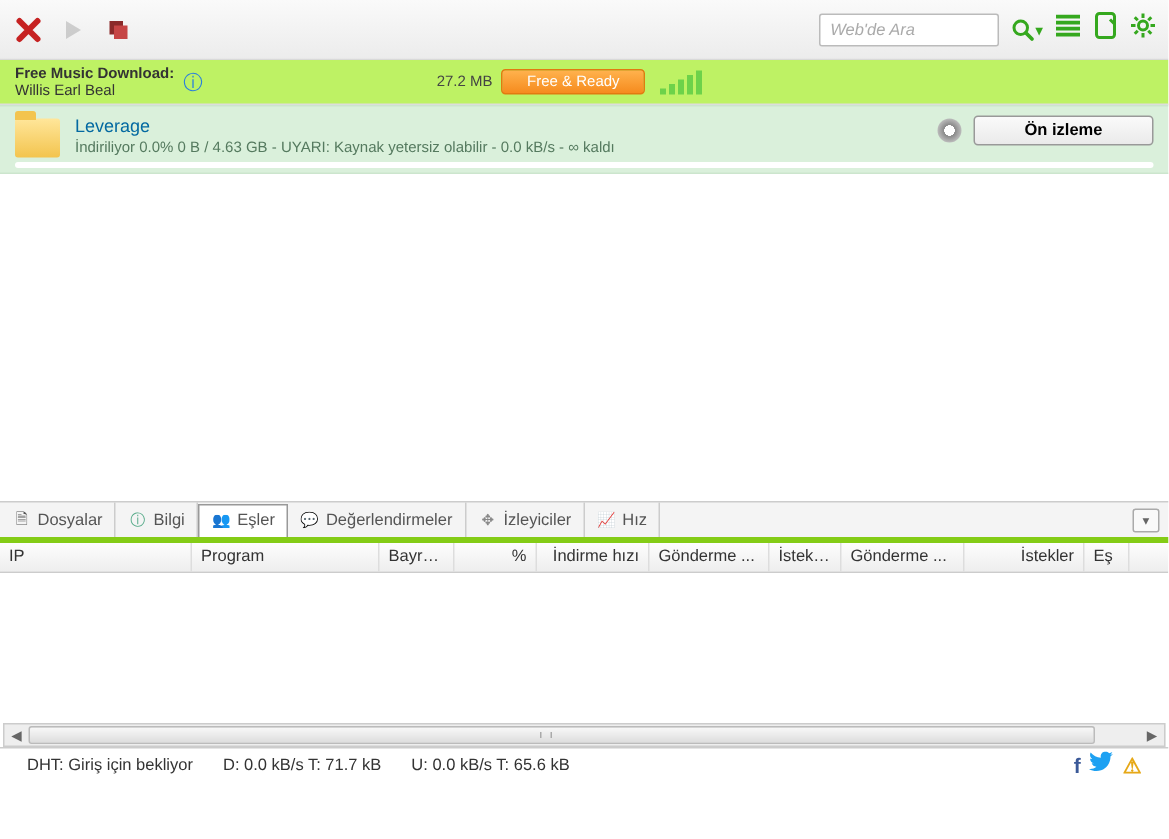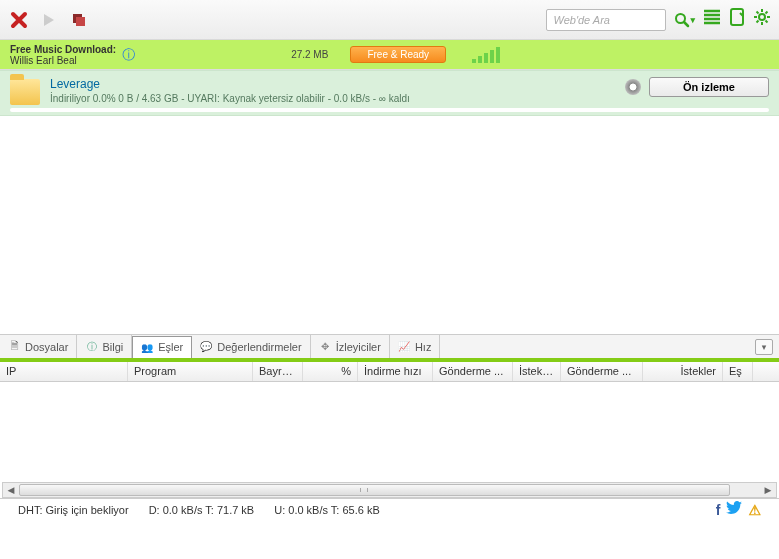--- a/index.html
+++ b/index.html
@@ -12,21 +12,21 @@
   .search-box { width: 120px; height: 22px; border: 1px solid #bbb; border-radius: 2px; background: #fff; padding: 0 6px; font-size: 11px; color: #aaa; font-style: italic; display: flex; align-items: center; }
   .search-icon { color: #35a81e; font-weight: bold; font-size: 15px; cursor: pointer; display: flex; align-items: center; }
   .green-ico { color: #35a81e; font-size: 18px; cursor: pointer; }
   .gear-ico { color: #35a81e; font-size: 18px; cursor: pointer; }
 
   
   .musicbar { display: flex; align-items: center; background: #bef264; border-bottom: 1px solid #ddd; padding: 2px 10px; height: 30px; gap: 6px; }
   .musicbar .label { font-size: 10px; }
   .musicbar .label b { font-weight: bold; display: block; }
   .info-ico { color: #2a7ede; font-size: 13px; }
-  .musicbar .mid { display: flex; align-items: center; gap: 22px; margin-left: 150px; }
+  .musicbar .mid { display: flex; align-items: center; gap: 6px; margin-left: 150px; }
   .size-txt { font-size: 10px; color: #444; }
   .orange-btn { background: linear-gradient(#ffb24d, #f68b1e); color: #fff; font-size: 10px; border: 1px solid #e27a10; border-radius: 3px; padding: 2px 16px; cursor: pointer; }
   .signal { display: flex; align-items: flex-end; gap: 2px; height: 16px; margin-left: 4px; }
   .signal div { width: 4px; background: #6dd24a; }
   .signal div:nth-child(1){height:4px} .signal div:nth-child(2){height:7px} .signal div:nth-child(3){height:10px} .signal div:nth-child(4){height:13px} .signal div:nth-child(5){height:16px}
   .instant-btn { margin-left: auto; background: linear-gradient(#fafafa,#eaeaea); border: 1px solid #999; border-radius: 3px; padding: 2px 18px; font-size: 10px; font-weight: bold; cursor: pointer; width: 130px; }
 
   
   .dlrow { background: #daf0db; border-top: 1px solid #cce5cd; border-bottom: 1px solid #cce5cd; padding: 6px 10px 10px 10px; display: flex; align-items: flex-start; gap: 10px; position: relative; }
   .folder-ico { width: 30px; height: 26px; background: linear-gradient(#ffe69a, #f3c44e); border-radius: 2px; margin-top: 2px; position: relative; }
@@ -45,21 +45,21 @@
   .tabs { border-top: 1px solid #ccc; display: flex; align-items: center; background: #f4f4f4; height: 24px; position: relative; }
   .tab { padding: 0 8px; height: 100%; display: flex; align-items: center; gap: 4px; border-right: 1px solid #ccc; cursor: pointer; font-size: 11px; color: #555; }
   .tab.active { background: #fff; border: 1px solid #999; border-bottom: 1px solid #fff; margin-bottom: -1px; }
   .tab .ico { width: 13px; height: 13px; display: inline-flex; align-items: center; justify-content: center; font-size: 10px; }
   .tabs .collapse { margin-left: auto; margin-right: 6px; width: 18px; height: 16px; border: 1px solid #aaa; border-radius: 2px; background: #f9f9f9; display: flex; align-items: center; justify-content: center; cursor: pointer; font-size: 9px; color: #666; }
 
   
   .ptable { height: 140px; overflow: hidden; border-top: 4px solid #84cc16; position: relative; }
   .thead { display: flex; background: linear-gradient(#fdfdfd,#eee); border-bottom: 1px solid #ccc; height: 20px; font-size: 11px; color: #333; }
   .thead > div { border-right: 1px solid #ddd; padding: 3px 6px; overflow: hidden; white-space: nowrap; text-overflow: ellipsis; }
-  .c-ip{width:128px} .c-prog{width:125px} .c-flag{width:50px} .c-pct{width:55px;text-align:right} .c-dl{width:75px;} .c-ul{width:80px} .c-req{width:48px} .c-snd{width:82px} .c-dlt{width:80px;text-align:right} .c-pe{width:30px}
+  .c-ip{width:128px} .c-prog{width:125px} .c-flag{width:50px} .c-pct{width:55px;text-align:right} .c-dl{width:75px;text-align:right} .c-ul{width:80px} .c-req{width:48px} .c-snd{width:82px} .c-dlt{width:80px;text-align:right} .c-pe{width:30px}
   .hscroll { position: absolute; bottom: 0; left: 2px; right: 2px; height: 16px; background: #eee; border: 1px solid #ccc; display: flex; align-items: center; }
   .hscroll .left, .hscroll .right { width: 16px; text-align: center; color: #666; cursor: pointer; font-size: 9px; }
   .hscroll .track { flex: 1; position: relative; height: 100%; }
   .hscroll .thumb { position: absolute; left: 0; width: 96%; top: 1px; bottom: 1px; background: linear-gradient(#f8f8f8,#ddd); border: 1px solid #bbb; border-radius: 2px; }
   .hscroll .grip { position: absolute; left: 48%; top: 3px; bottom: 3px; width: 8px; border-left: 1px solid #aaa; border-right: 1px solid #aaa; }
 
   
   .statusbar { border-top: 1px solid #ccc; height: 22px; display: flex; align-items: center; font-size: 11px; padding: 0 8px; }
   .statusbar > div { padding: 0 10px; }
   .sb-spacer { flex: 1; }

